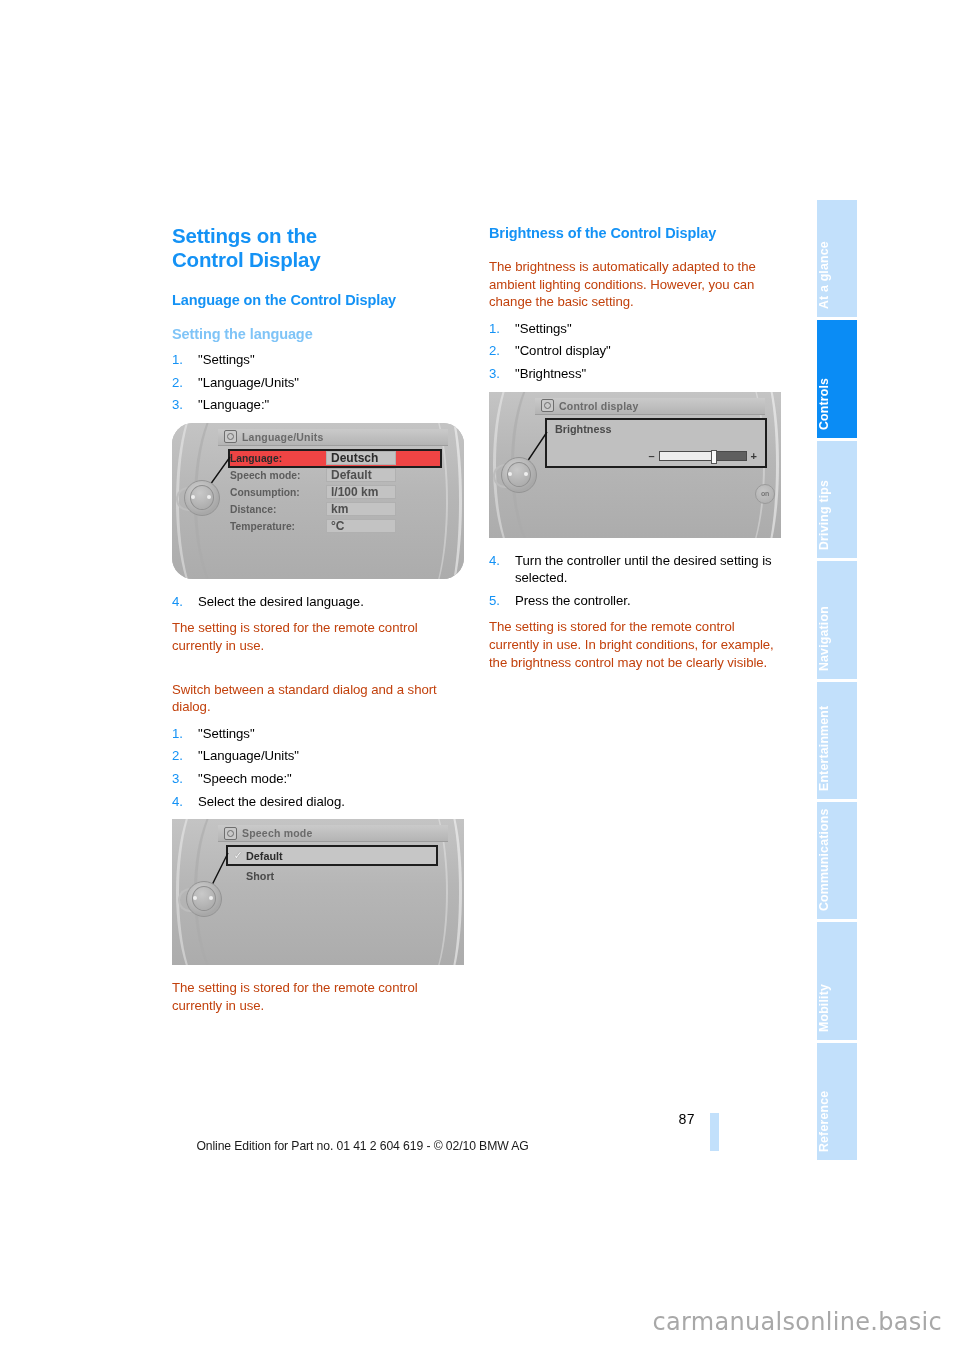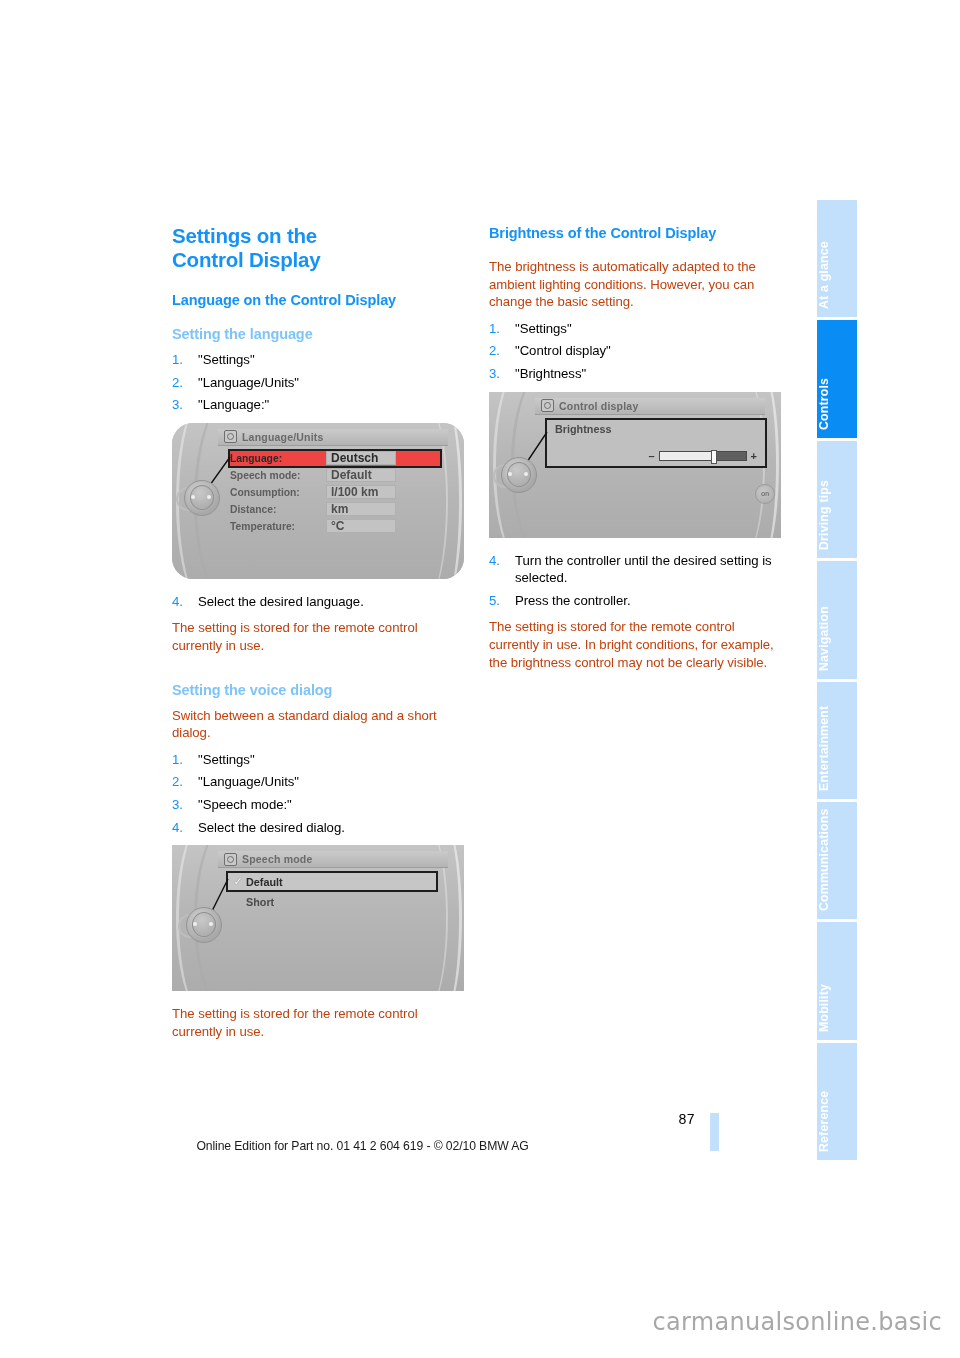--- a/index.html
+++ b/index.html
@@ -496,21 +496,20 @@
     </div>
 
     <ol class="steps">
       <li><span class="num">4.</span><span>Select the desired language.</span></li>
     </ol>
 
     <p class="body-text">The setting is stored for the remote control currently in use.</p>
 
     <div class="spacer-md"></div>
 
-    <h3 class="subsection-title">Setting the voice dialog</h3>
 
     <p class="body-text">Switch between a standard dialog and a short dialog.</p>
 
     <ol class="steps">
       <li><span class="num">1.</span><span>"Settings"</span></li>
       <li><span class="num">2.</span><span>"Language/Units"</span></li>
       <li><span class="num">3.</span><span>"Speech mode:"</span></li>
       <li><span class="num">4.</span><span>Select the desired dialog.</span></li>
     </ol>
 

